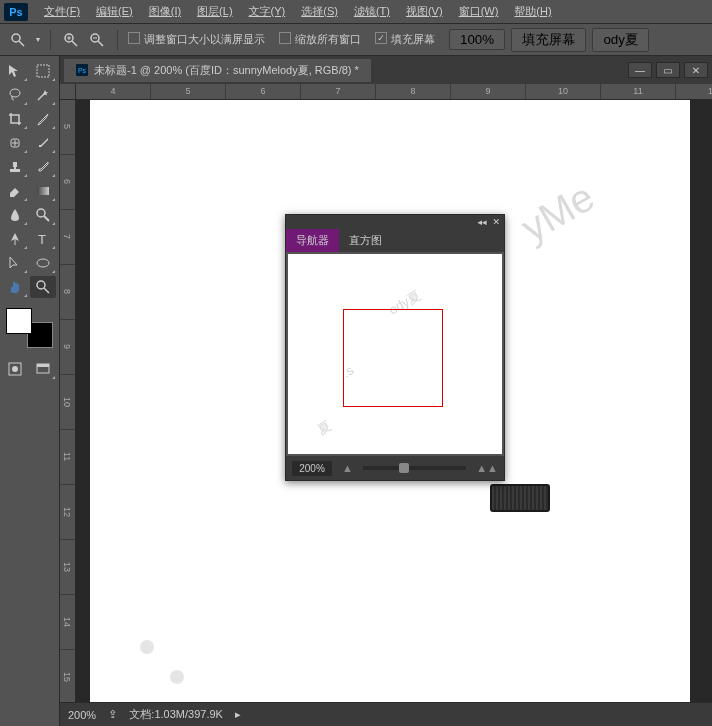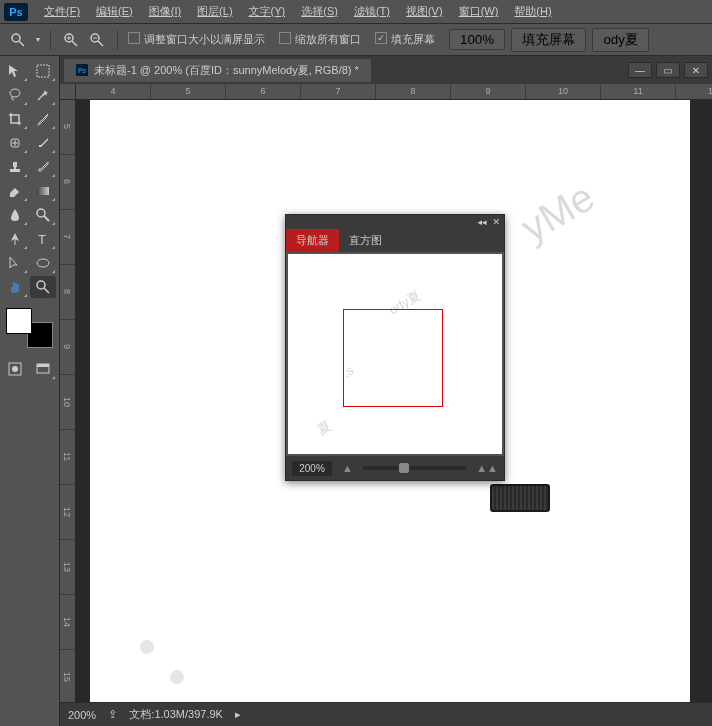--- a/index.html
+++ b/index.html
@@ -40,21 +40,21 @@
     .ruler-corner { position: absolute; top: 0; left: 0; width: 16px; height: 16px; background: #535353; border-right: 1px solid #2a2a2a; border-bottom: 1px solid #2a2a2a; }
     .rtick-h { width: 75px; text-align: center; border-right: 1px solid #3a3a3a; padding-top: 2px; flex-shrink: 0; }
     .rtick-v { height: 55px; writing-mode: vertical-lr; text-align: center; border-bottom: 1px solid #3a3a3a; padding-left: 2px; flex-shrink: 0; }
     .canvas { position: absolute; top: 16px; left: 30px; width: 600px; height: 610px; background: #fff; }
     .wm { position: absolute; color: rgba(150,150,150,0.35); transform: rotate(-30deg); font-size: 40px; white-space: nowrap; }
     
     .nav-panel { position: absolute; top: 130px; left: 225px; width: 220px; background: #535353; border: 1px solid #2a2a2a; box-shadow: 0 2px 8px rgba(0,0,0,0.5); }
     .nav-header { height: 14px; background: #3a3a3a; display: flex; justify-content: flex-end; align-items: center; padding: 0 4px; gap: 6px; font-size: 9px; }
     .nav-tabs { display: flex; background: #3a3a3a; }
     .nav-tab { padding: 4px 10px; cursor: pointer; font-size: 11px; }
-    .nav-tab.active { background: #b91c1c; }
+    .nav-tab.active { background: #701a75; }
     .nav-preview { height: 200px; background: #fff; margin: 2px; position: relative; }
     .nav-rect { position: absolute; border: 1px solid #d00; top: 55px; left: 55px; width: 100px; height: 98px; }
     .nav-wm { position: absolute; color: rgba(150,150,150,0.4); font-size: 13px; transform: rotate(-30deg); }
     .nav-footer { height: 24px; display: flex; align-items: center; padding: 0 6px; gap: 10px; background: #3a3a3a; }
     .zoom-val { background: #2a2a2a; padding: 2px 6px; font-size: 10px; width: 40px; text-align: center; }
     .zoom-slider { flex: 1; height: 4px; background: #2a2a2a; position: relative; }
     .zoom-thumb { position: absolute; width: 10px; height: 10px; background: #888; top: -3px; left: 35%; border-radius: 2px; }
     .mtn { font-size: 11px; color: #888; }
     
     .stamp { position: absolute; top: 400px; left: 430px; width: 60px; height: 28px; background: repeating-linear-gradient(90deg, #3a3a3a 0 2px, #2a2a2a 2px 4px); border: 2px solid #1a1a1a; border-radius: 3px; }

